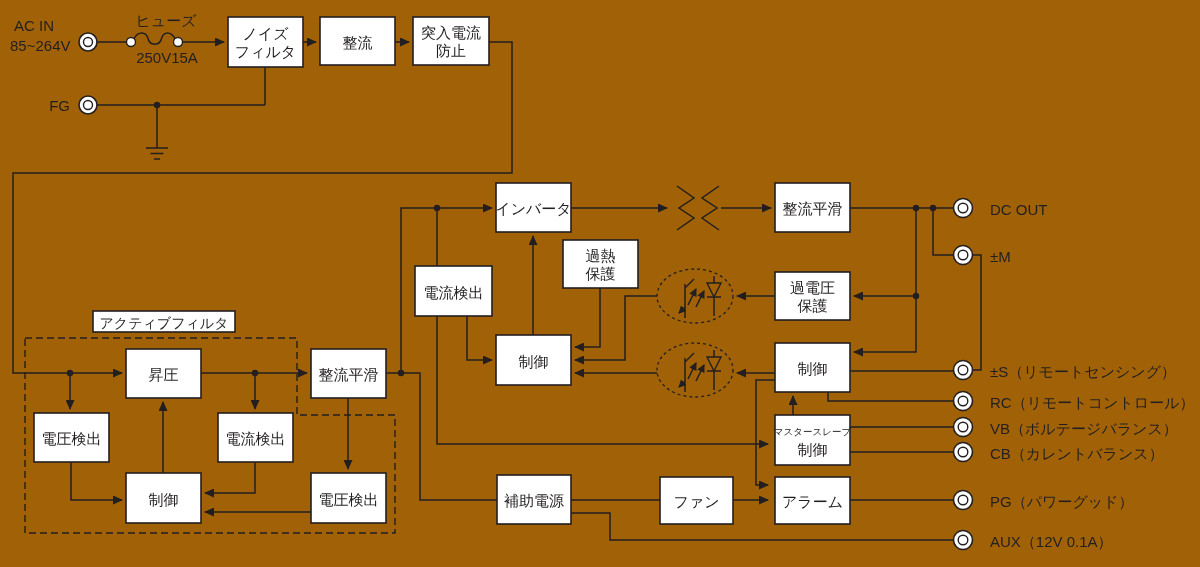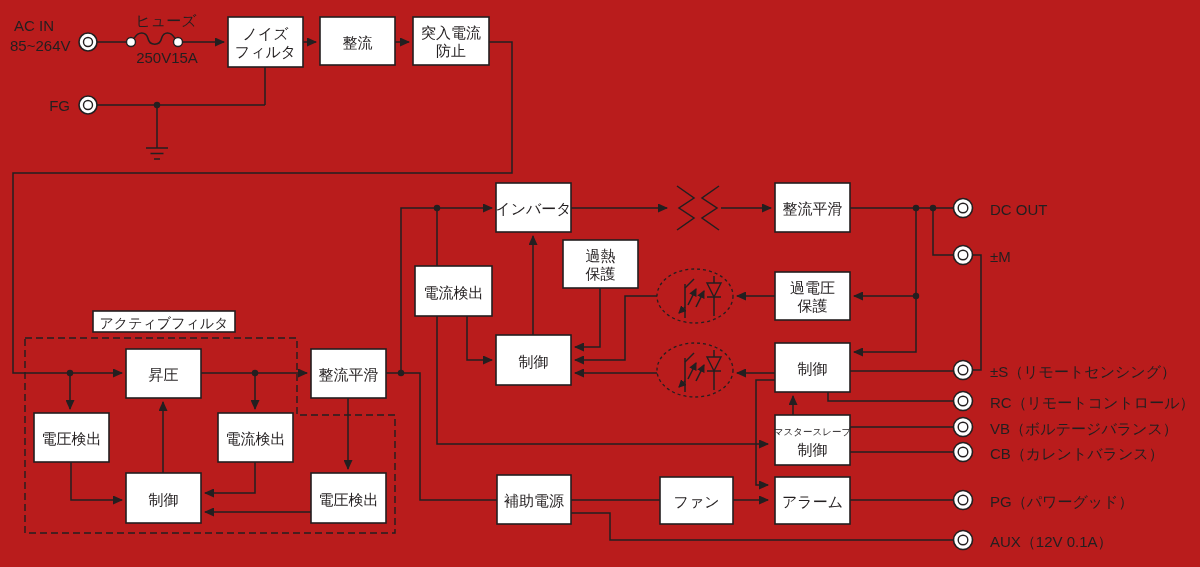--- a/index.html
+++ b/index.html
@@ -1,18 +1,18 @@
 <!DOCTYPE html>
 <html><head>
 <meta charset="utf-8">
 <style>
   html,body{margin:0;padding:0;background:#ffffff;}
   body{width:1200px;height:567px;overflow:hidden;
        font-family:"Liberation Sans","DejaVu Sans",sans-serif;}
-  .canvas{position:relative;width:1200px;height:567px;background:#b91c1c;}
+  .canvas{position:relative;width:1200px;height:567px;background:#a16207;}
   svg{display:block;}
   svg text{fill:#231f20;font-family:"Liberation Sans","DejaVu Sans",sans-serif;}
   .blk{fill:#ffffff;stroke:#231f20;stroke-width:1.6;}
   .wire{fill:none;stroke:#231f20;stroke-width:1.5;}
   .dashbox{fill:none;stroke:#231f20;stroke-width:1.4;stroke-dasharray:7 4;}
   .optoline{fill:none;stroke:#231f20;stroke-width:1.5;}
   .dot{fill:#231f20;stroke:none;}
   .lbl{font-size:15px;}
   .lbl-s{font-size:14px;}
   .lbl-xs{font-size:9.5px;}

